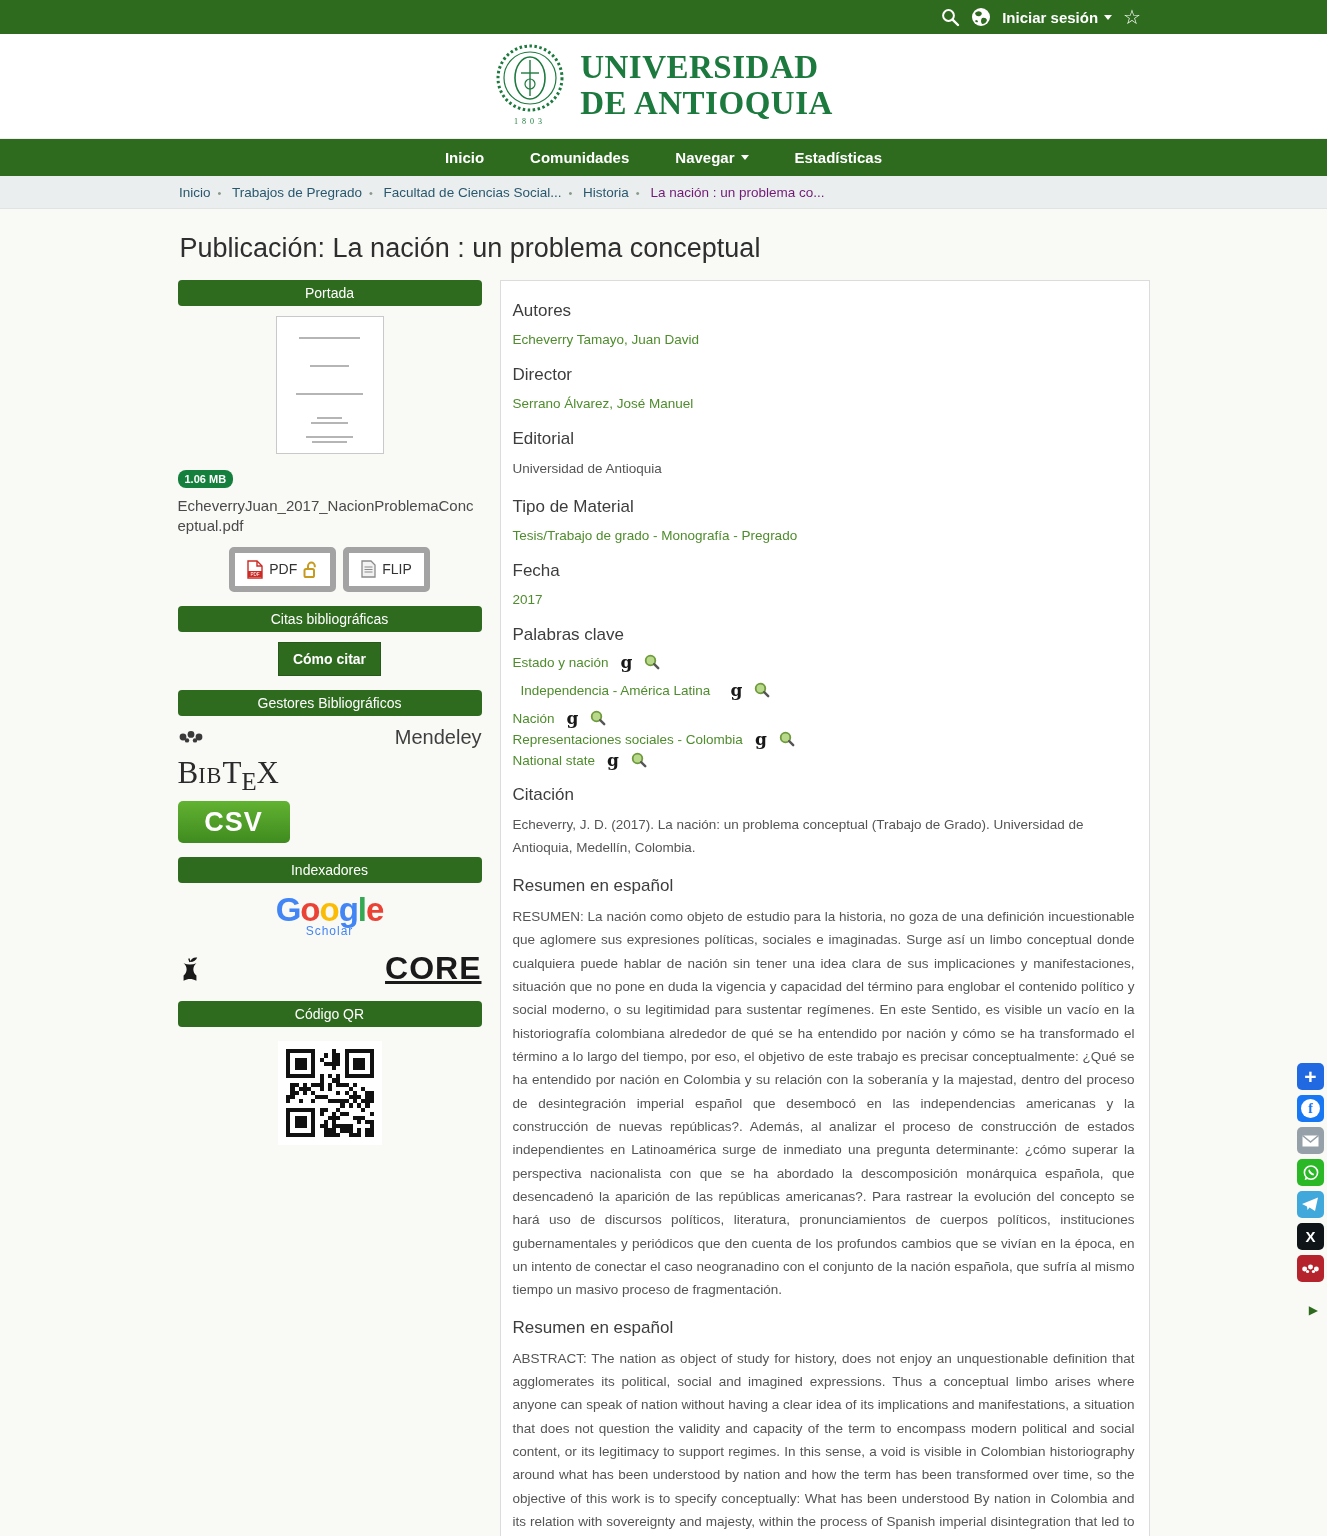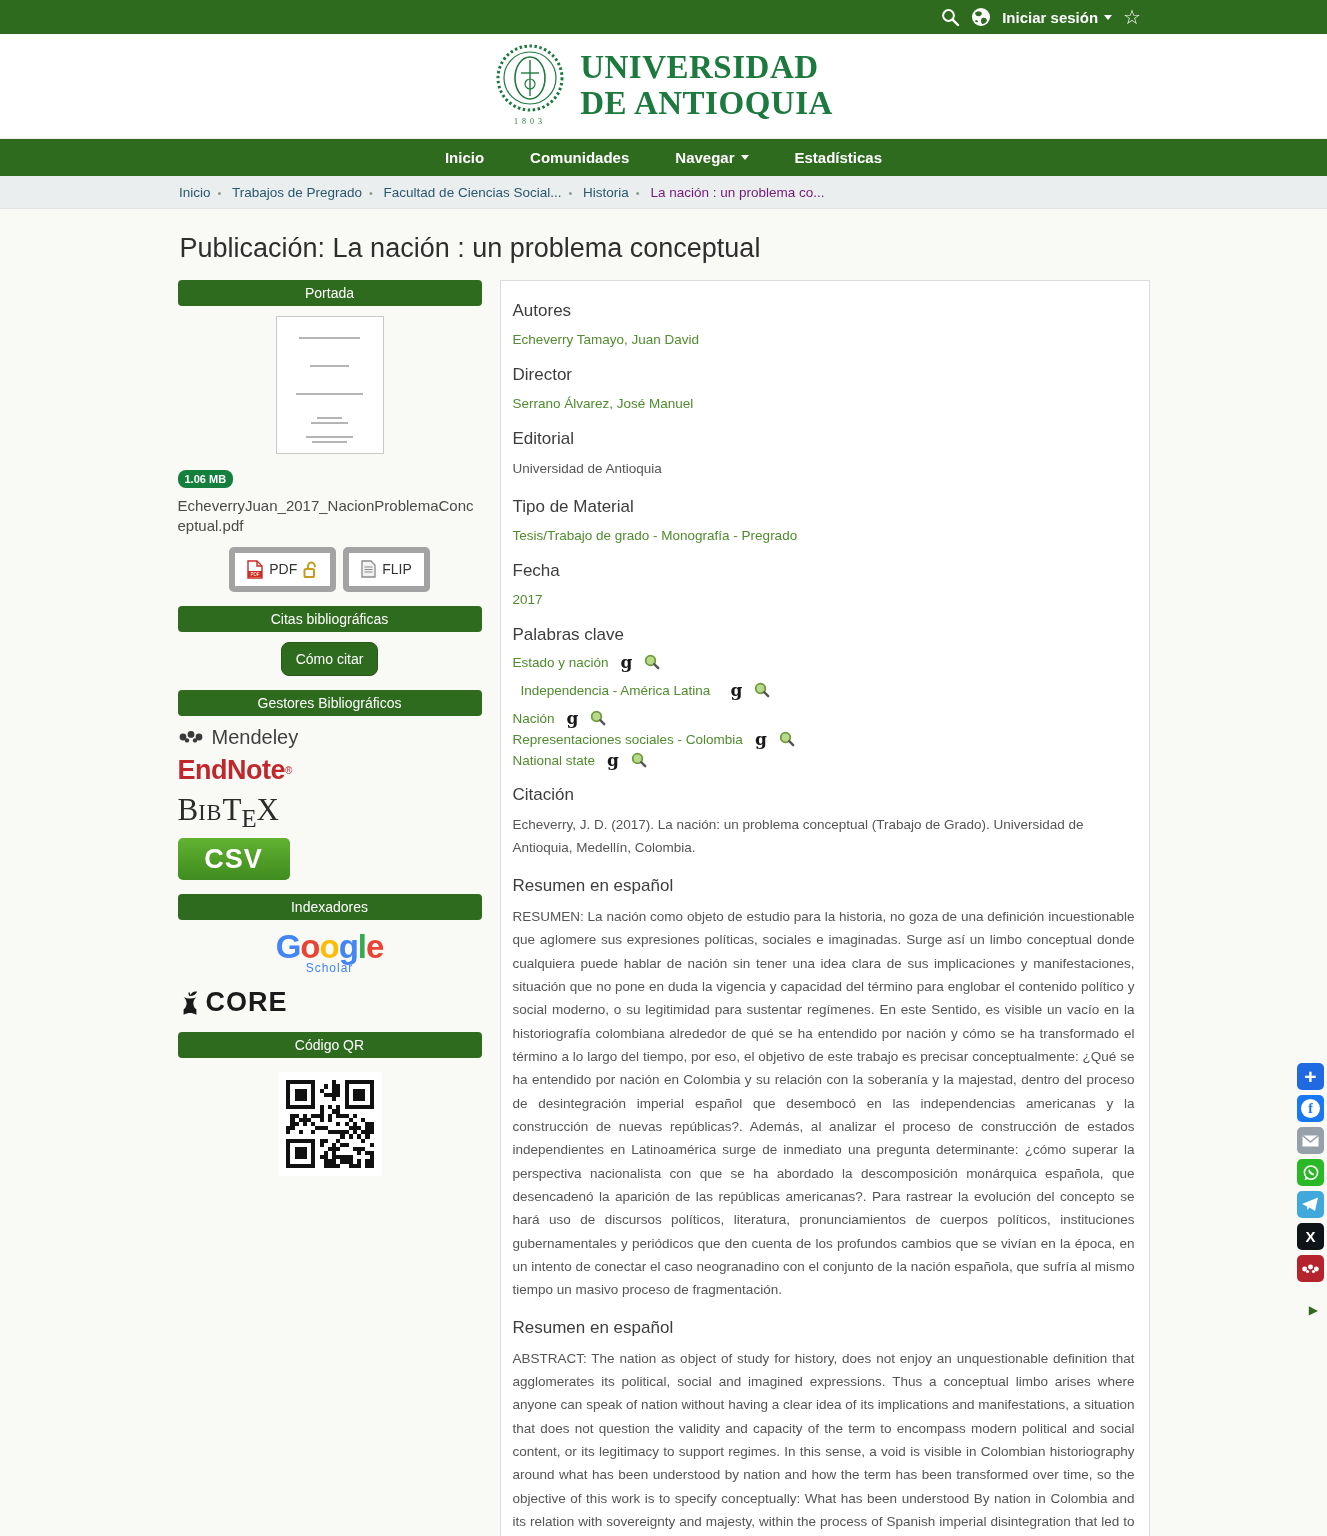--- a/index.html
+++ b/index.html
@@ -35,33 +35,33 @@
   .mainpanel{flex:1;margin-left:18px;background:#fff;border:1px solid #dcdcdc;padding:4px 14px 18px 12px;min-height:1240px;}
   
   .side-head{background:#2e6b1e;color:#fff;text-align:center;font-size:14px;font-weight:normal;padding:5px 4px;border-radius:4px;margin:14px 0 10px;}
   .side-head:first-child{margin-top:0;}
   .thumb{width:108px;height:138px;background:#fff;border:1px solid #c9c9c9;margin:6px auto 14px;padding:14px 10px;box-sizing:border-box;cursor:pointer;}
   .tl{height:2px;background:#b5b5b5;margin:0 auto;}
   .badge{display:inline-block;background:#15803d;color:#fff;font-size:11px;font-weight:bold;padding:3px 7px;border-radius:8px;margin:2px 0 8px;text-align:center;}
   .filename{font-size:15px;color:#4a4a4a;word-break:break-all;line-height:1.35;margin-bottom:10px;}
   .filebtns{display:flex;justify-content:center;gap:7px;margin-bottom:6px;}
   .filebtn{display:flex;align-items:center;gap:6px;border:6px solid #a3a3a3;border-radius:5px;background:#fff;padding:7px 12px;font-size:14px;color:#333;cursor:pointer;font-family:inherit;}
-  .greenbtn{display:block;margin:4px auto 10px;background:#2e6b1e;color:#fff;border:1px solid #26591a;border-radius:8px;font-size:14px;font-weight:normal;padding:8px 14px;cursor:pointer;font-family:inherit;}
-  .logo-item{display:flex;align-items:center;justify-content:flex-start;margin:6px 0;cursor:pointer;}
+  .greenbtn{display:block;margin:4px auto 10px;background:#2e6b1e;color:#fff;border:1px solid #26591a;border-radius:0;font-size:14px;font-weight:bold;padding:8px 14px;cursor:pointer;font-family:inherit;}
+  .logo-item{display:flex;align-items:center;justify-content:space-between;margin:6px 0;cursor:pointer;}
   .mendeley-txt{font-size:20px;color:#3f3f3f;margin-left:8px;}
   .endnote-txt{font-size:27px;font-weight:bold;color:#c0272d;letter-spacing:-0.5px;}
   .endnote-r{font-size:10px;vertical-align:super;color:#c0272d;}
   .bibtex{font-family:"Liberation Serif","DejaVu Serif",serif;font-size:31px;color:#2b2b2b;}
   .bibtex .sc{font-size:0.72em;letter-spacing:1px;}
   .bibtex .sub{font-size:0.8em;vertical-align:-0.28em;}
   .csvbtn{width:112px;height:42px;border-radius:5px;background:linear-gradient(#62b232,#3f8b1f);color:#fff;font-weight:bold;font-size:27px;display:flex;align-items:center;justify-content:center;letter-spacing:1px;}
   .google-logo{font-size:33px;font-weight:bold;letter-spacing:-1px;line-height:1;text-align:center;}
   .google-wrap{display:block;text-align:center;margin:8px 0 12px;cursor:pointer;}
   .scholar-txt{font-size:12px;color:#4285f4;margin-top:-2px;letter-spacing:1px;}
-  .core-txt{font-size:27px;font-weight:900;color:#1a1a1a;letter-spacing:1px;margin-left:4px;}
+  .core-txt{font-size:32px;font-weight:900;color:#1a1a1a;letter-spacing:1px;margin-left:4px;text-decoration:underline;}
   .qr-wrap{text-align:center;margin:14px 0 20px;}
   
   .fld-h{font-size:17px;font-weight:400;color:#3d3d3d;margin:16px 0 9px;}
   .fld-link{font-size:13.5px;color:#4e8c2c;text-decoration:none;cursor:pointer;display:inline-block;margin-bottom:2px;}
   .fld-text{font-size:13.5px;color:#555;line-height:1.7;}
   .kw-row{display:flex;align-items:center;gap:12px;margin-bottom:4px;}
   .g-ic{font-family:"DejaVu Serif","Liberation Serif",serif;font-weight:bold;font-size:17px;color:#181818;line-height:1;cursor:pointer;}
   .para{font-size:13.5px;color:#555;line-height:1.73;text-align:justify;margin:0 0 6px;}
   
   .sharebar{position:absolute;top:1063px;right:3px;width:27px;display:flex;flex-direction:column;gap:5px;}
@@ -200,24 +200,20 @@
         <svg width="26" height="16" viewBox="0 0 26 16">
             <circle cx="5" cy="8" r="3.4" fill="#3a3a3a"></circle>
             <circle cx="21" cy="8" r="3.4" fill="#3a3a3a"></circle>
             <circle cx="13" cy="5.4" r="3.4" fill="#3a3a3a"></circle>
             <circle cx="9" cy="11.4" r="2.2" fill="#3a3a3a"></circle>
             <circle cx="17" cy="11.4" r="2.2" fill="#3a3a3a"></circle>
           </svg>
         <span class="mendeley-txt">Mendeley</span>
       </div>
 
-      <div class="logo-item">
-        <span class="endnote-txt">EndNote</span>
-          <span class="endnote-r">®</span>
-      </div>
 
       <div class="logo-item">
         <span class="bibtex"><span>B</span><span class="sc">IB</span><span>T</span><span class="sub">E</span><span>X</span></span>
       </div>
 
       <div class="logo-item">
         <span class="csvbtn">CSV</span>
       </div>
 
       <div class="side-head">Indexadores</div>

